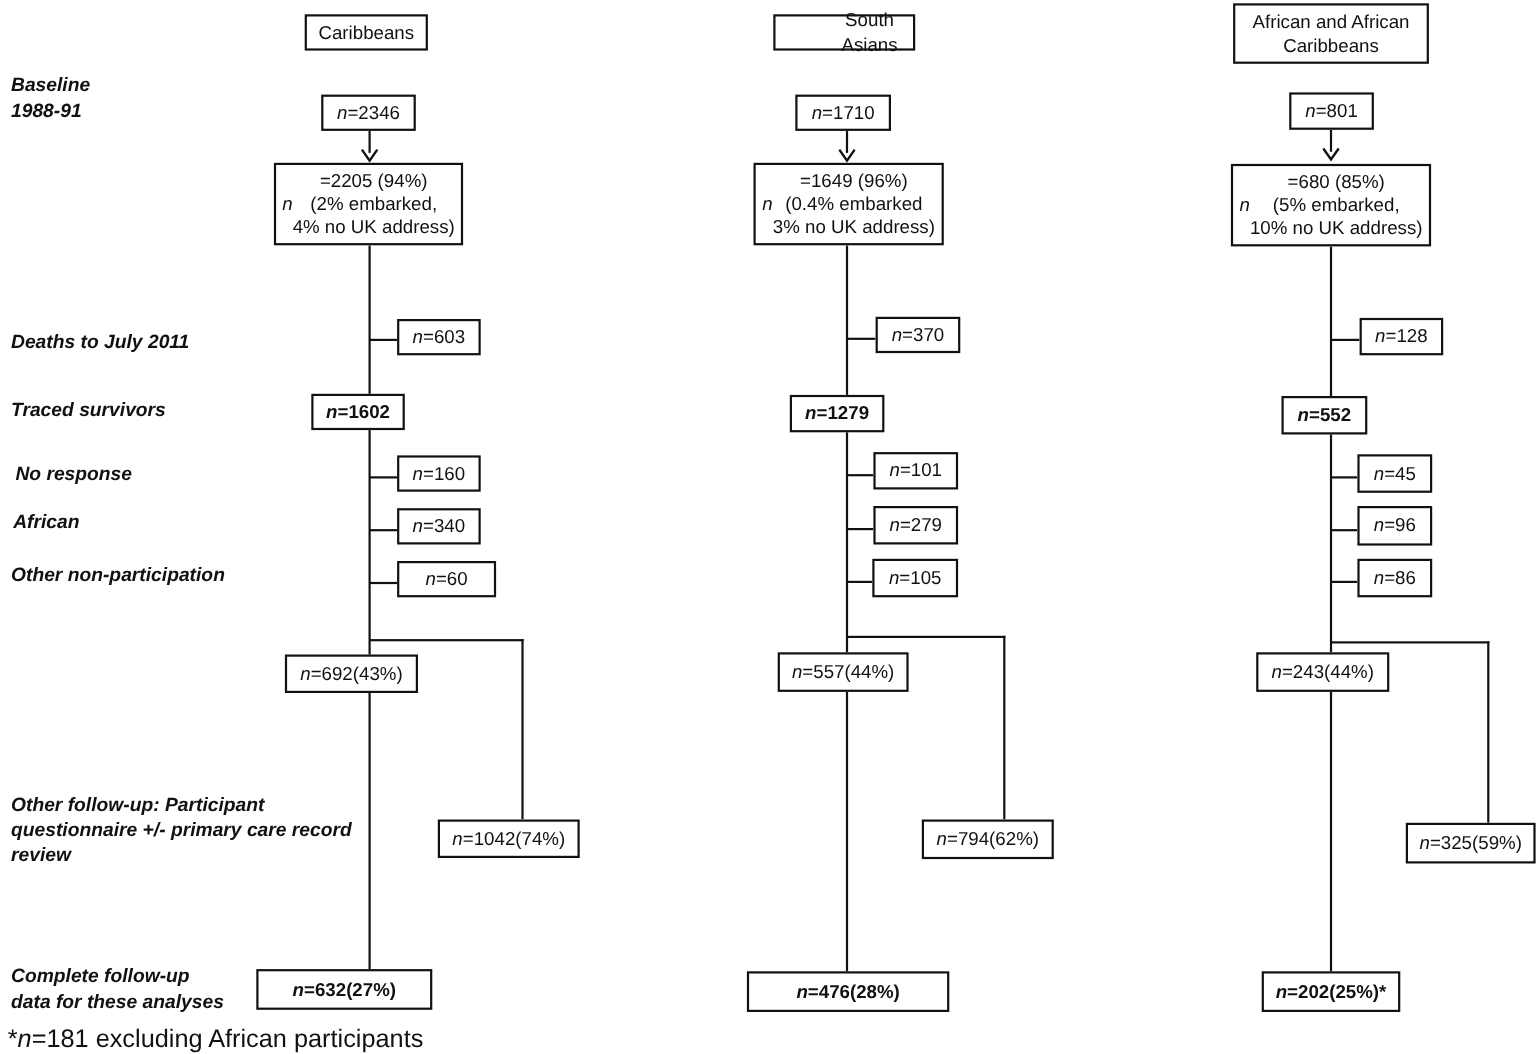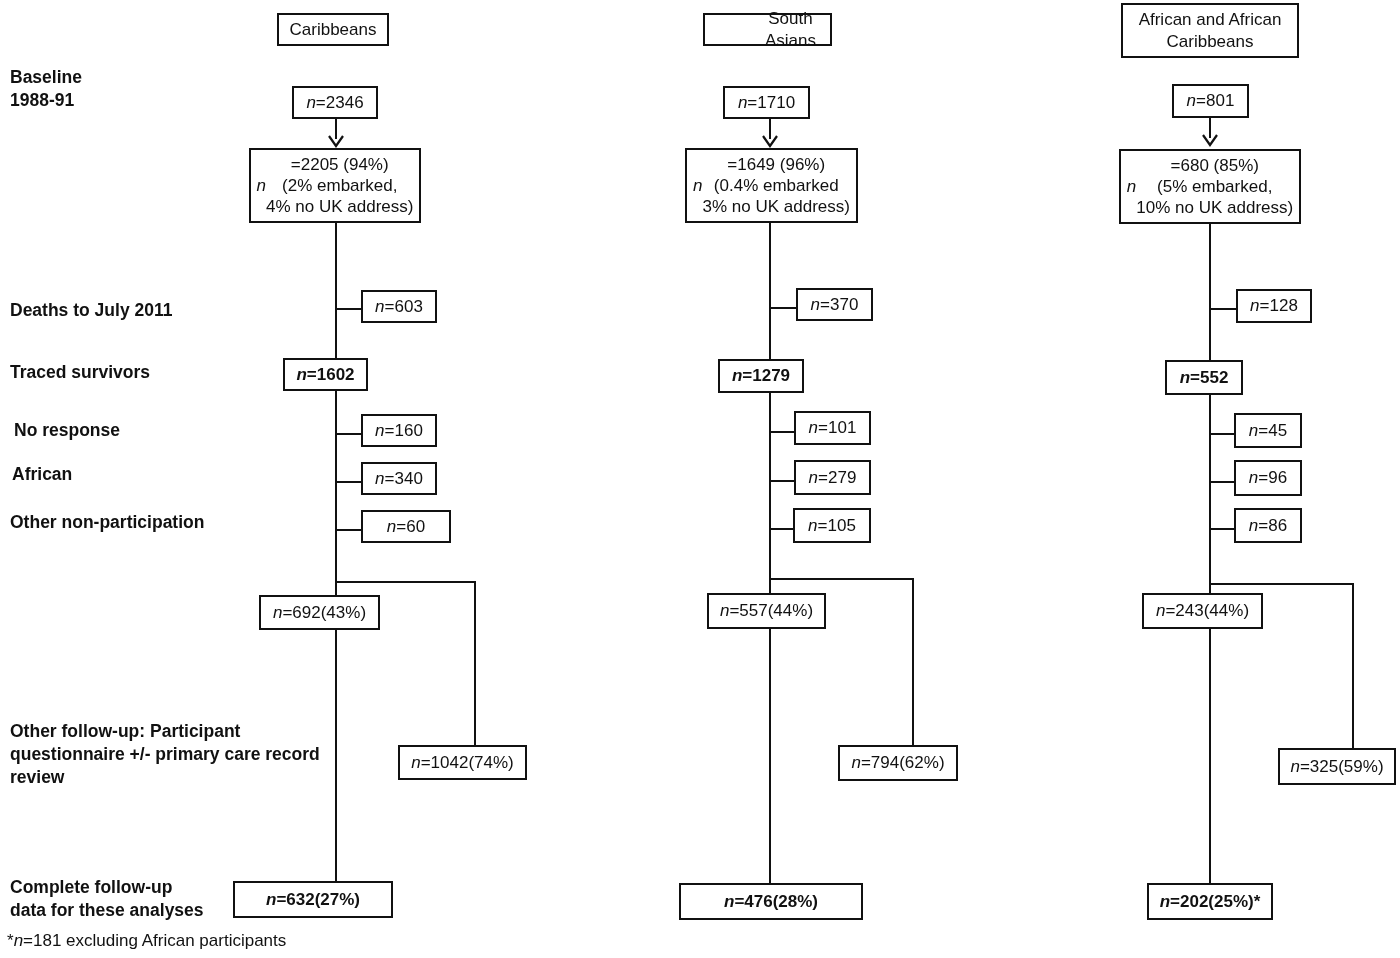--- a/index.html
+++ b/index.html
@@ -27,28 +27,29 @@
   }
   .bold { font-weight:700; }
   .vline, .hline {
     position:absolute;
     background:#111111;
     z-index:1;
   }
   .label {
     position:absolute;
     font-weight:700;
+    font-style:italic;
     font-size:17.5px;
     line-height:1.3;
     white-space:pre-line;
     z-index:2;
   }
   .footnote {
     position:absolute;
-    font-size:17px;
+    font-size:23px;
     line-height:1.2;
     z-index:2;
   }
   .arrowhead { position:absolute; z-index:1; }
 </style>
 </head>
 <body>
 
 <div id="canvas">
 

